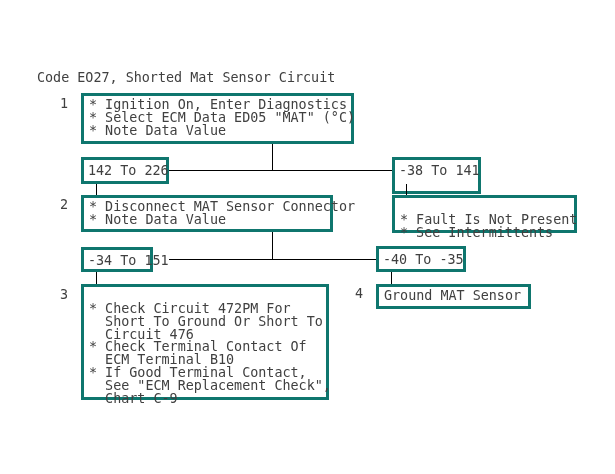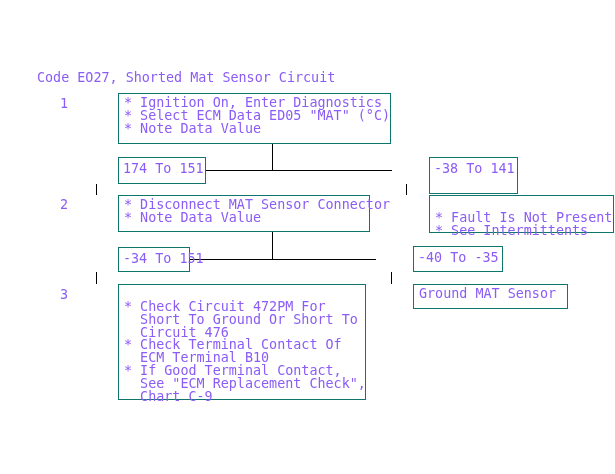--- a/index.html
+++ b/index.html
@@ -8,37 +8,36 @@
     background: #ffffff;
   }
   .canvas {
     position: relative;
     width: 615px;
     height: 474px;
     background: #ffffff;
     font-family: "DejaVu Sans Mono", "Liberation Mono", monospace;
     font-size: 13.4px;
     line-height: 12.8px;
-    color: #8b5cf6;
+    color: #404040;
     overflow: hidden;
   }
   .title {
     position: absolute;
     left: 37px;
     top: 72px;
     white-space: pre;
   }
   .node {
     position: absolute;
     box-sizing: border-box;
-    border: 1px solid #0f766e;
+    border: 3px solid #0f766e;
     background: #ffffff;
     white-space: pre;
     padding: 3px 0 0 5px;
-    margin-left: 37px;
   }
   .node.pad4 { padding-top: 16px; }
   .small {
     padding: 5px 0 0 4px;
   }
   .num {
     position: absolute;
     white-space: pre;
   }
   .line {
@@ -59,21 +58,21 @@
   <div class="num" style="left:355px; top:288px">4</div>
 
   <div class="node" style="left:81px; top:93px; width:273px; height:51px">* Ignition On, Enter Diagnostics
 * Select ECM Data ED05 "MAT" (°C)
 * Note Data Value</div>
 
   <div class="line" style="left:272px; top:144px; width:1px; height:26px"></div>
 
   <div class="line" style="left:169px; top:170px; width:223px; height:1px"></div>
 
-  <div class="node small" style="left:81px; top:157px; width:88px; height:27px">174 To 151</div>
+  <div class="node small" style="left:81px; top:157px; width:88px; height:27px">142 To 226</div>
   <div class="node small" style="left:392px; top:157px; width:89px; height:37px">-38 To 141</div>
 
   <div class="line" style="left:96px; top:184px; width:1px; height:11px"></div>
   <div class="line" style="left:406px; top:184px; width:1px; height:11px"></div>
 
   <div class="node" style="left:81px; top:195px; width:252px; height:37px">* Disconnect MAT Sensor Connector
 * Note Data Value</div>
 
   <div class="node pad4" style="left:392px; top:195px; width:185px; height:38px">* Fault Is Not Present
 * See Intermittents</div>

